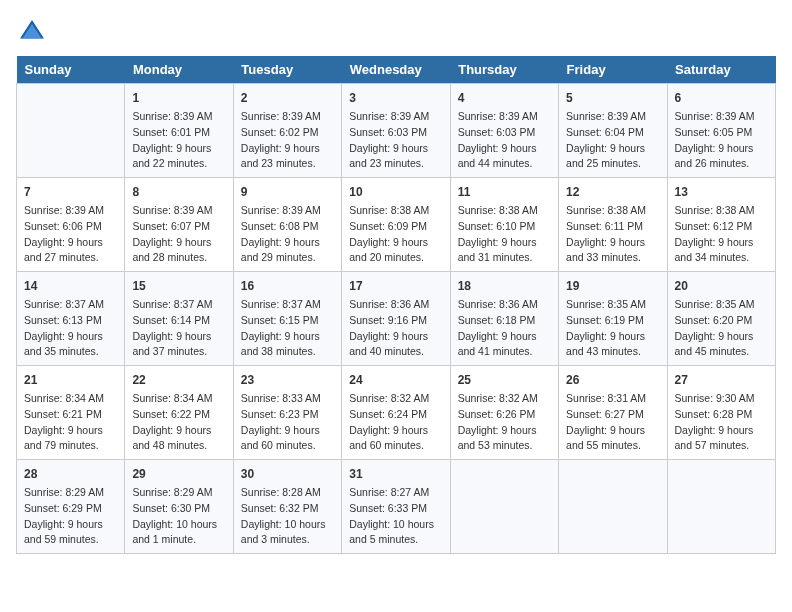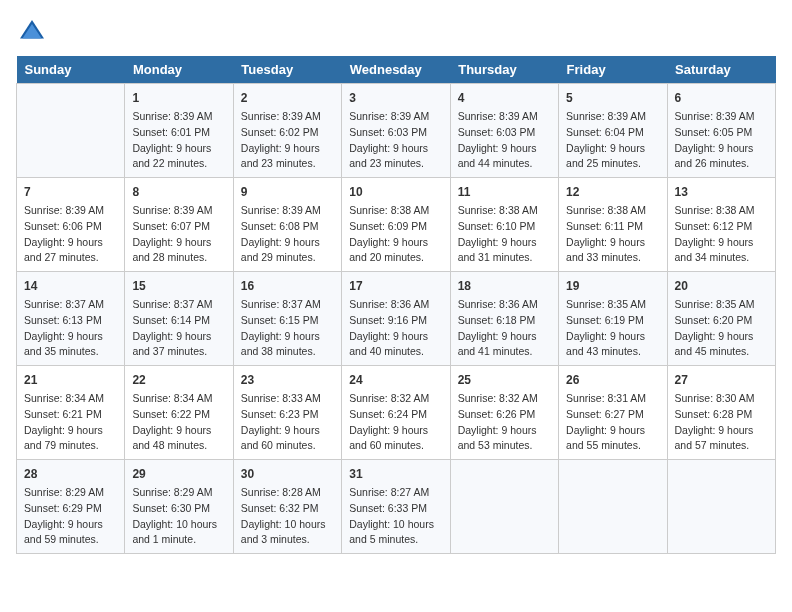--- a/index.html
+++ b/index.html
@@ -303,21 +303,21 @@
         </td>
         <td>
           <span class="day-num">26</span>
           <div class="day-info">Sunrise: 8:31 AM</div>
           <div class="day-info">Sunset: 6:27 PM</div>
           <div class="day-info">Daylight: 9 hours</div>
           <div class="day-info">and 55 minutes.</div>
         </td>
         <td>
           <span class="day-num">27</span>
-          <div class="day-info">Sunrise: 8:30 AM</div>
+          <div class="day-info">Sunrise: 9:30 AM</div>
           <div class="day-info">Sunset: 6:28 PM</div>
           <div class="day-info">Daylight: 9 hours</div>
           <div class="day-info">and 57 minutes.</div>
         </td>
       </tr>
       <tr>
         <td>
           <span class="day-num">28</span>
           <div class="day-info">Sunrise: 8:29 AM</div>
           <div class="day-info">Sunset: 6:29 PM</div>

